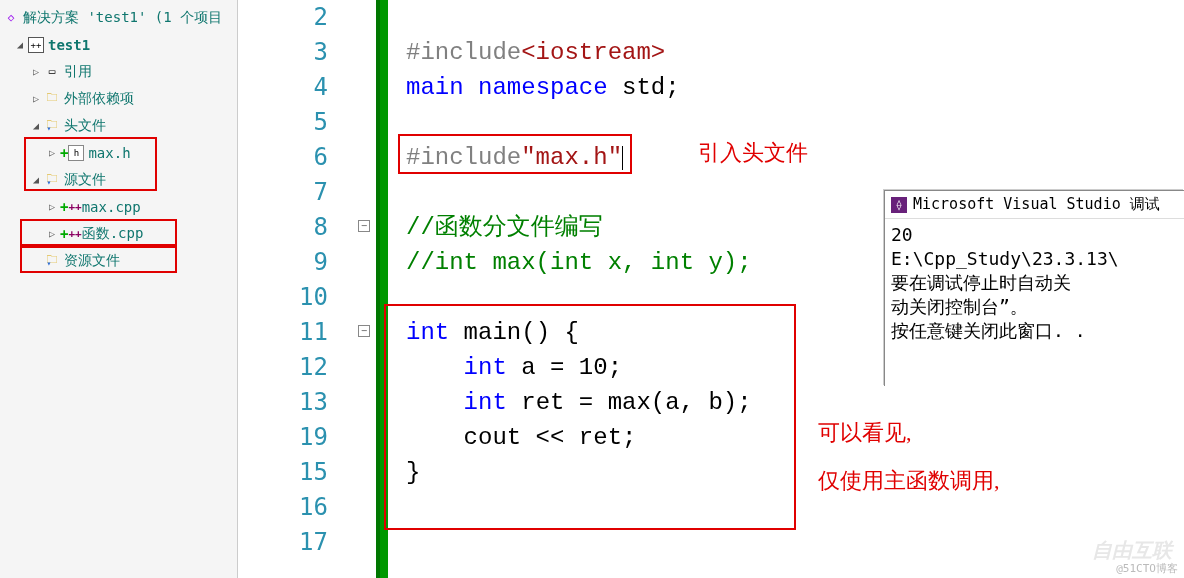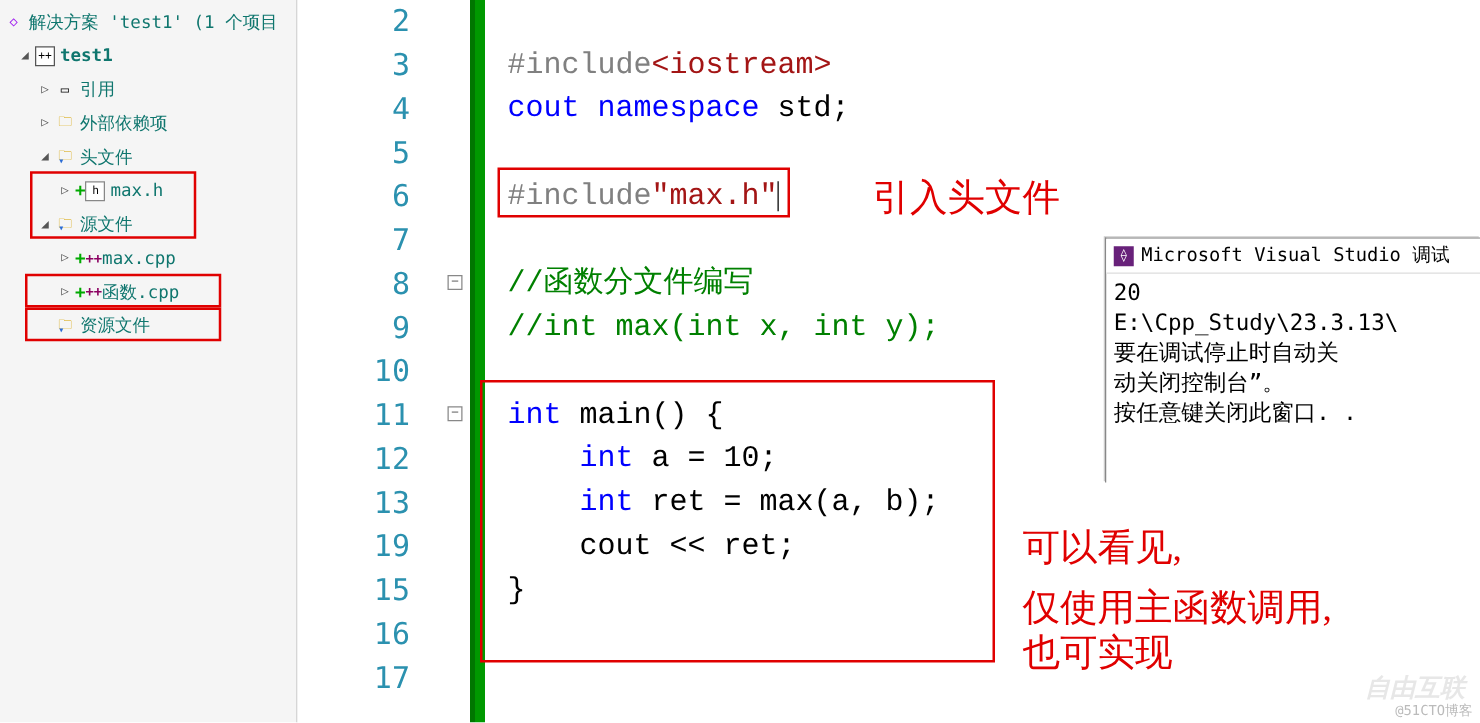--- a/index.html
+++ b/index.html
@@ -116,21 +116,21 @@
     border:1px solid #888;
     background:#fff;
     font-size:10px;
     line-height:10px;
     text-align:center;
     color:#666;
   }
   .annotation-red {
     position:absolute;
     font-family: SimSun, serif;
-    font-size:30px;
+    font-size:22px;
     color:#e00000;
   }
   .console-win {
     position:absolute;
     right:0; top:190px;
     width:300px; height:196px;
     background:#fff;
     border:1px solid #888;
     border-bottom:none;
     border-right:none;
@@ -258,42 +258,41 @@
     <div class="ln">17</div>
   </div>
   <div class="collapse-col">
     <div class="collapse-box" style="top:220px;left:12px;">−</div>
     <div class="collapse-box" style="top:325px;left:12px;">−</div>
   </div>
   <div class="greenbar"></div>
   <div class="code">
     <div class="line"></div>
     <div class="line"><span class="kw-pre">#include</span><span class="kw-str">&lt;iostream&gt;</span></div>
-    <div class="line"><span class="kw-blue">cout</span> <span class="kw-blue">namespace</span><span> std;</span></div>
+    <div class="line"><span class="kw-blue">main</span> <span class="kw-blue">namespace</span><span> std;</span></div>
     <div class="line"></div>
     <div class="line"><span class="kw-pre">#include</span><span class="kw-str">"max.h"</span><span class="cursor-line"></span></div>
     <div class="line"></div>
     <div class="line"><span class="kw-cmt">//函数分文件编写</span></div>
     <div class="line"><span class="kw-cmt">//int max(int x, int y);</span></div>
     <div class="line"></div>
     <div class="line"><span class="kw-blue">int</span><span> main() {</span></div>
     <div class="line">    <span class="kw-blue">int</span><span> a = 10;</span></div>
     <div class="line">    <span class="kw-blue">int</span><span> ret = max(a, b);</span></div>
     <div class="line">    <span>cout &lt;&lt; ret;</span></div>
     <div class="line"><span>}</span></div>
     <div class="line"></div>
   </div>
 
   <div class="redbox" style="left:160px; top:134px; width:234px; height:40px;"></div>
   <div class="redbox" style="left:146px; top:304px; width:412px; height:226px;"></div>
 
   <div class="annotation-red" style="left:460px; top:138px;">引入头文件</div>
   <div class="annotation-red" style="left:580px; top:418px;">可以看见,</div>
   <div class="annotation-red" style="left:580px; top:466px;">仅使用主函数调用,</div>
-  <div class="annotation-red" style="left:580px; top:502px;">也可实现</div>
 
   <div class="console-win">
     <div class="console-title">
       <span class="vs-icon">⟠</span>
       <span>Microsoft Visual Studio 调试</span>
     </div>
     <div class="console-body">20
 E:\Cpp_Study\23.3.13\
 要在调试停止时自动关
 动关闭控制台”。

